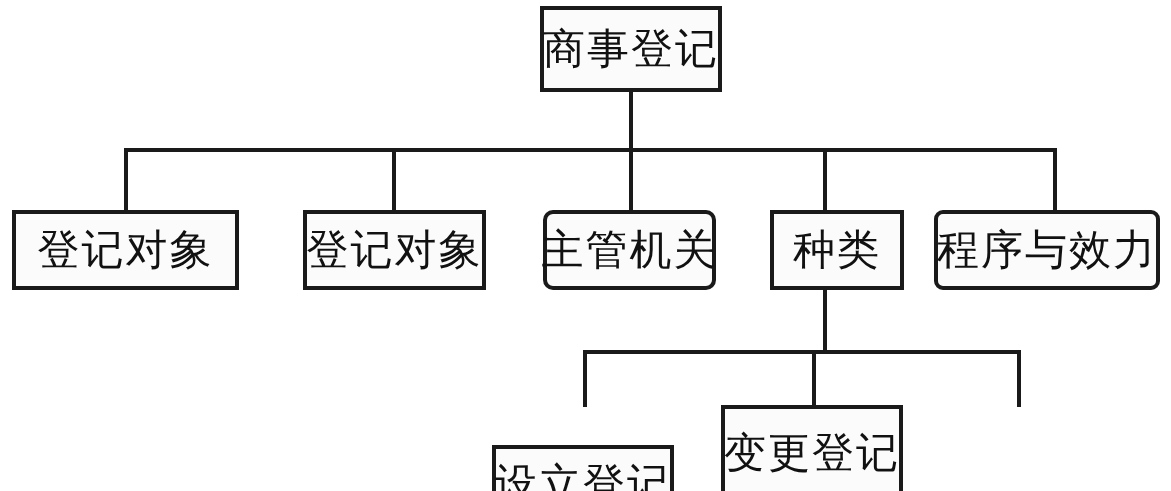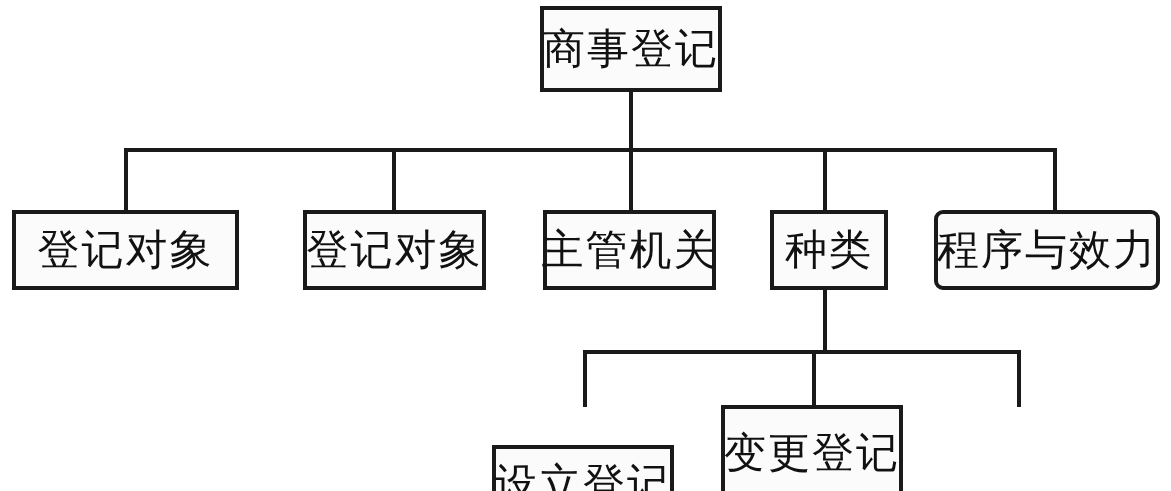--- a/index.html
+++ b/index.html
@@ -62,25 +62,25 @@
   <div class="connector v" style="left:1053px; top:148px; height:64px;"></div>
 
   <div class="node" style="left:12px; top:210px; width:227px; height:80px;">
     <span class="node-label">登记对象</span>
   </div>
 
   <div class="node" style="left:303px; top:210px; width:183px; height:80px;">
     <span class="node-label">登记对象</span>
   </div>
 
-  <div class="node" style="left:543px; top:210px; width:173px; height:80px;">
+  <div class="node" style="left:543px; top:210px; width:173px; height:80px;border-radius:10px;">
     <span class="node-label">主管机关</span>
   </div>
 
-  <div class="node" style="left:770px; top:210px; width:118px; height:80px;">
+  <div class="node" style="left:770px; top:210px; width:134px; height:80px;">
     <span class="node-label">种类</span>
   </div>
 
   <div class="node" style="left:934px; top:210px; width:226px; height:80px;border-radius:9px;">
     <span class="node-label">程序与效力</span>
   </div>
 
   <div class="connector v" style="left:823px; top:290px; height:64px;"></div>
 
   <div class="connector h" style="left:583px; top:350px; width:438px;"></div>

